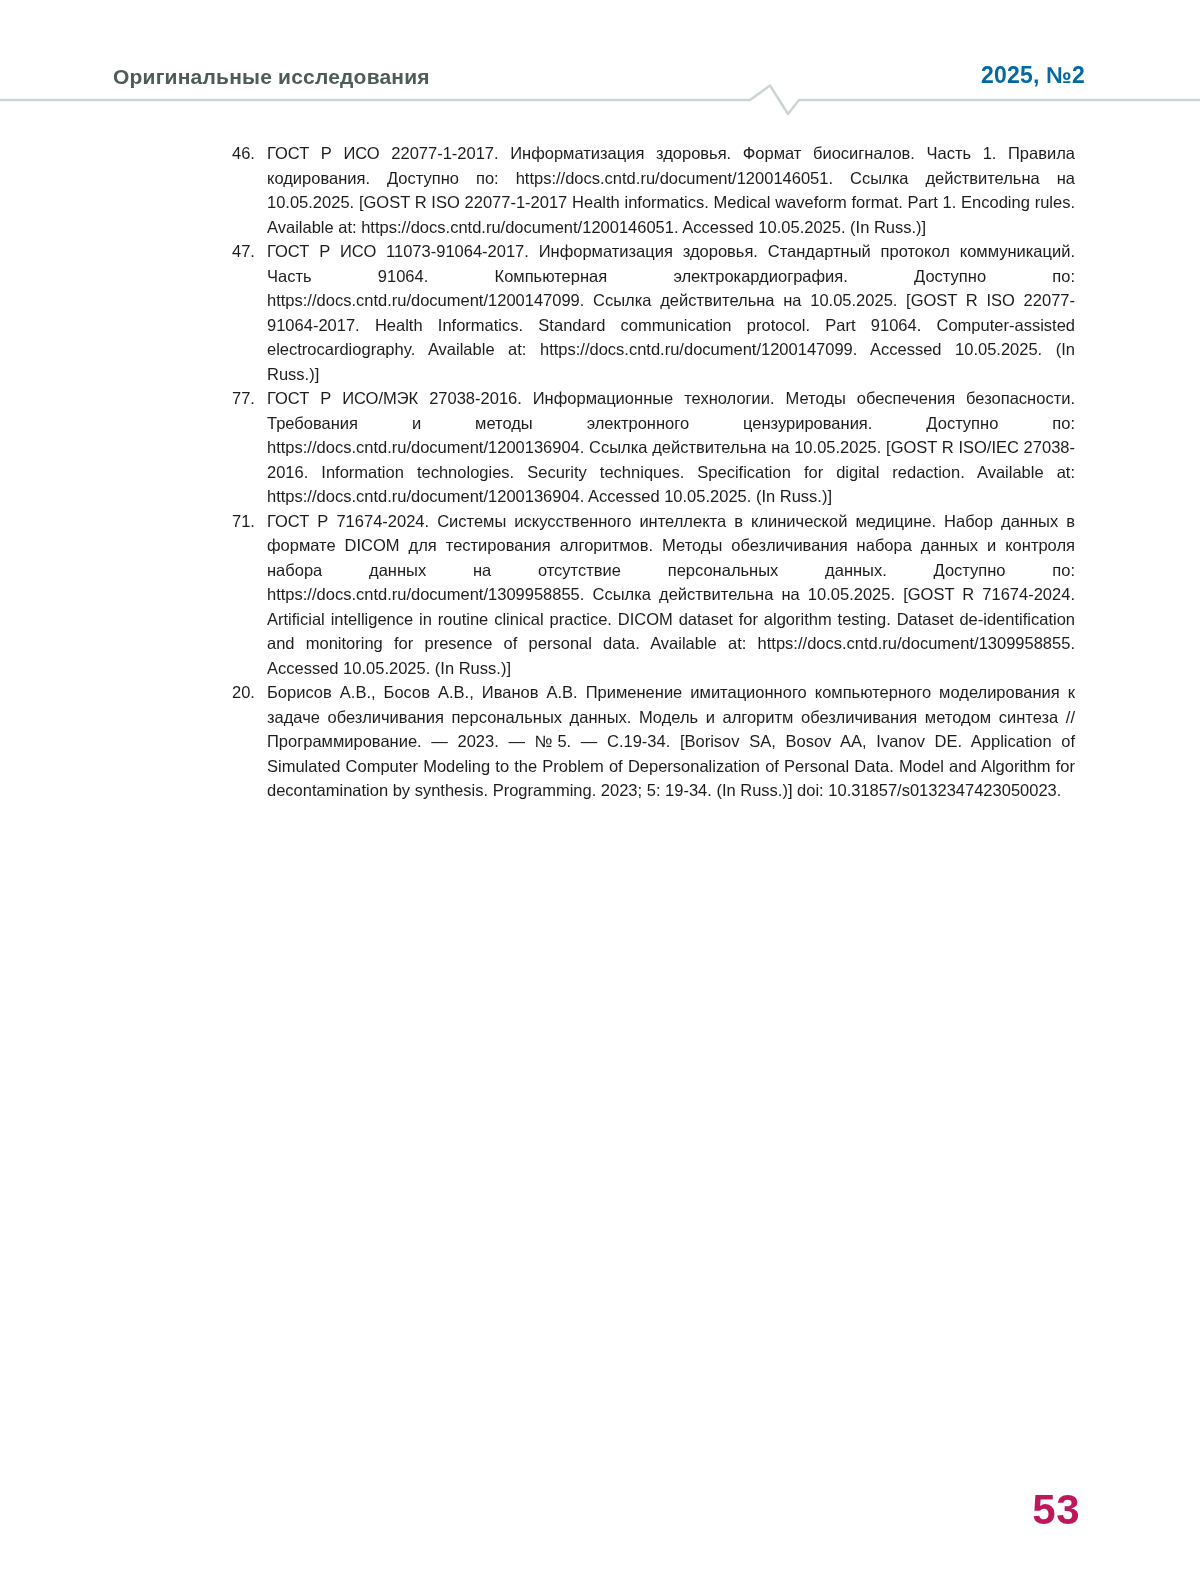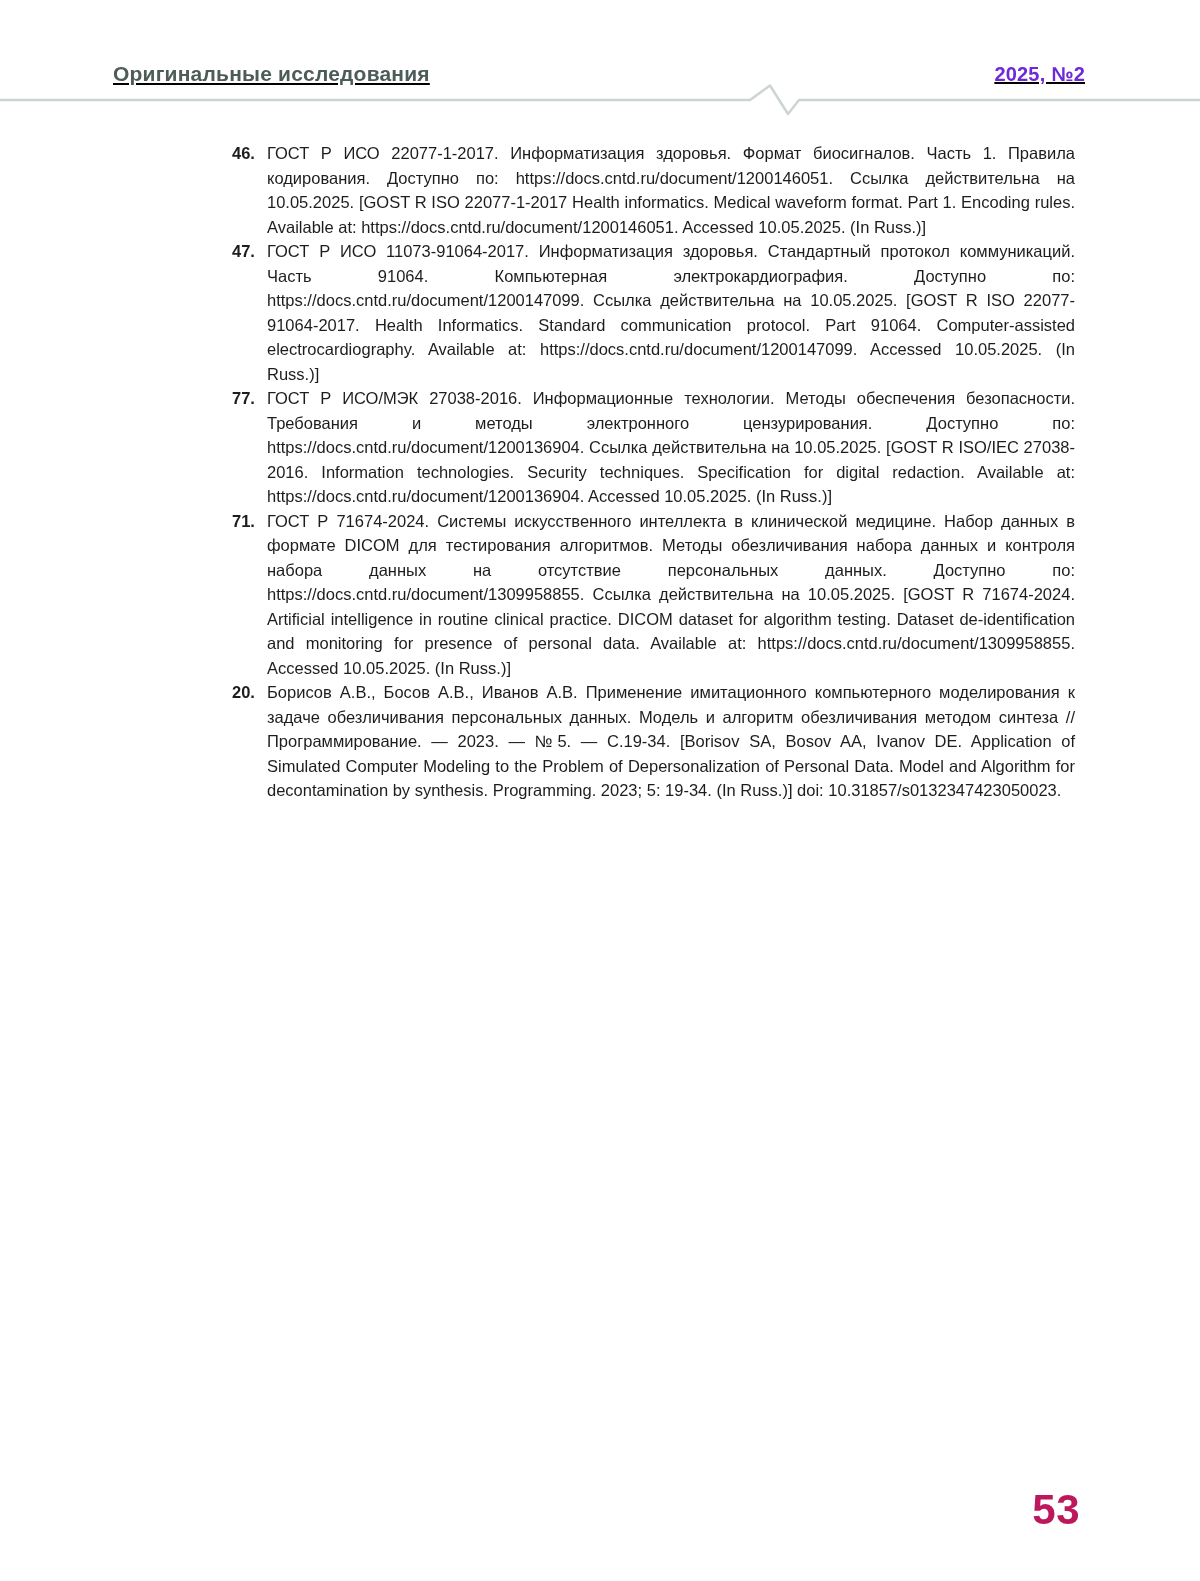--- a/index.html
+++ b/index.html
@@ -14,33 +14,32 @@
 
   
   .header-row {
     position: absolute;
     top: 62px;
     left: 113px;
     right: 115px;
     display: flex;
     justify-content: space-between;
     align-items: flex-end;
-    text-decoration: underline;
   }
   .section-title {
     font-size: 21px;
     font-weight: 700;
     letter-spacing: 0.2px;
     color: #4d5b59;
   }
   .issue-label {
-    font-size: 20px;
+    font-size: 23px;
     font-weight: 700;
     letter-spacing: 0.2px;
-    color: #6d28d9;
+    color: #0369a1;
   }
   .header-rule {
     position: absolute;
     top: 84px;
     left: 0;
     width: 1200px;
     height: 34px;
     display: block;
   }
 
@@ -58,21 +57,21 @@
     text-align: justify;
     font-size: 16.5px;
     line-height: 24.5px;
     color: #1d1d1b;
     hyphens: none;
   }
   .ref-num {
     position: absolute;
     left: 0;
     top: 0;
-    font-weight: 700;
+    font-weight: 400;
     color: #1d1d1b;
   }
 
   
   .page-number {
     position: absolute;
     top: 1486px;
     right: 120px;
     font-size: 42px;
     font-weight: 700;

